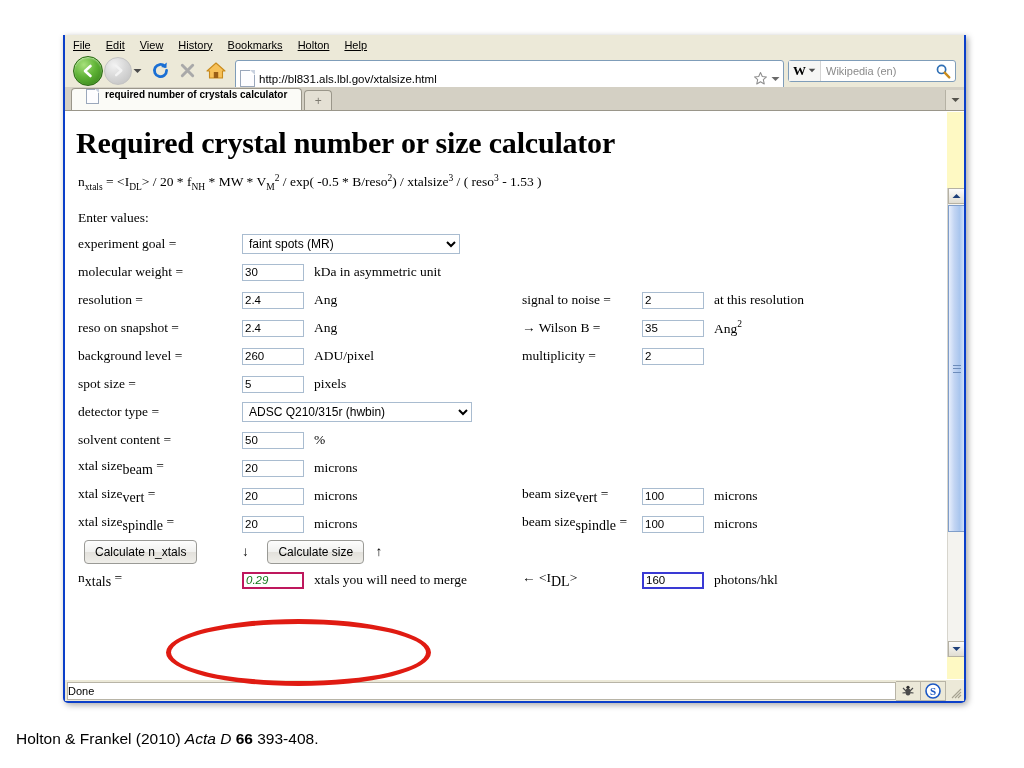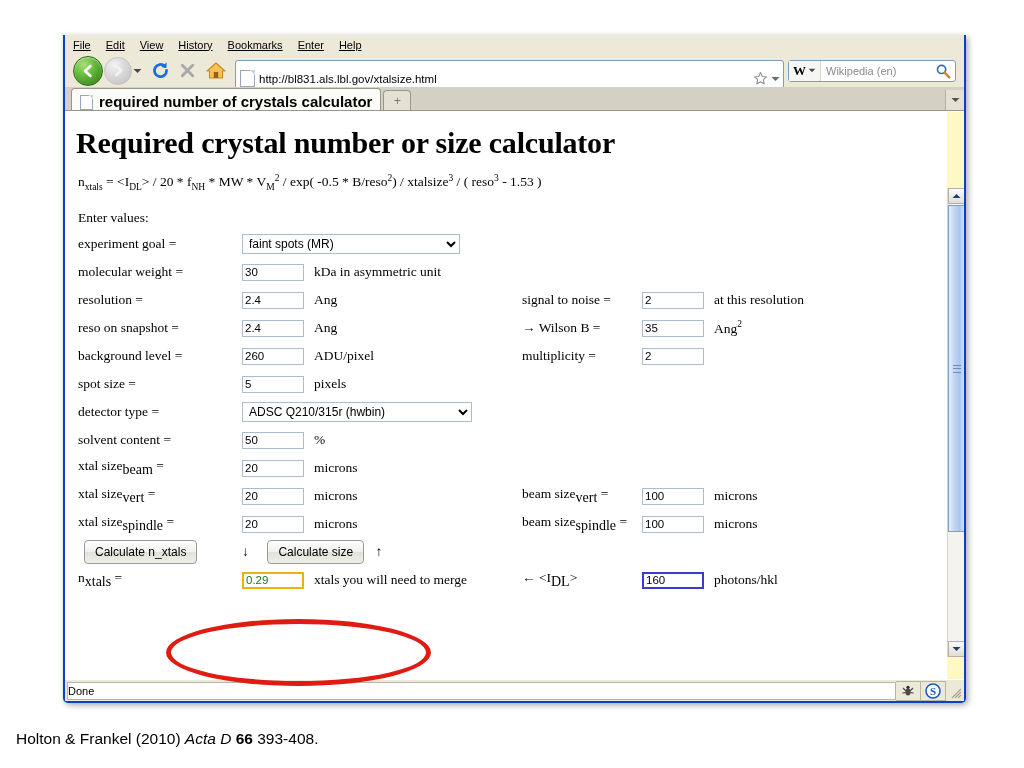--- a/index.html
+++ b/index.html
@@ -100,22 +100,22 @@
   .sb-mag{margin-left:auto;padding-right:4px;display:flex;align-items:center;}
 
   
   .tabstrip{
     position:absolute;left:0;top:52px;right:0;height:24px;
     background:#d4d0c4;border-bottom:1px solid #9a968a;box-sizing:border-box;
     display:flex;align-items:flex-end;padding-left:6px;
   }
   .tab{
     height:22px;background:#fbfbf7;border:1px solid #9a968a;border-bottom:none;
-    border-radius:4px 4px 0 0;display:flex;align-items:flex-end;padding:0 8px;
-    font-size:15px;font-weight:bold;color:#000;box-sizing:border-box;
+    border-radius:4px 4px 0 0;display:flex;align-items:flex-start;padding:0 14px;
+    font-size:10px;font-weight:bold;color:#000;box-sizing:border-box;
   }
   .tab .tfav{
     width:11px;height:13px;background:#fdfdff;border:1px solid #9aa7bb;margin-right:6px;flex:none;position:relative;
   }
   .tab .tfav:after{content:"";position:absolute;right:-1px;top:-1px;border-width:0 4px 4px 0;border-style:solid;border-color:#fff #c9d2e0;}
   .newtab{
     width:28px;height:20px;margin-left:2px;background:#e4e0d4;border:1px solid #9a968a;
     border-bottom:none;border-radius:4px 4px 0 0;display:flex;align-items:center;justify-content:center;
     color:#7d7a70;font-size:12px;box-sizing:border-box;
   }
@@ -154,21 +154,21 @@
   sub{font-size:14px;}
   sup{font-size:9.5px;}
 
   input.tf{
     width:62px;height:17px;box-sizing:border-box;
     border:1px solid #a9bcd0;background:#fff;
     font-family:"Liberation Sans",sans-serif;font-size:11.5px;color:#000;
     padding:0 2px;outline:none;
   }
   input.tf.focused{border:2px solid #3a3ad4;}
-  input.tf.result{border:2px solid #eab308;color:#157a1b;}
+  input.tf.result{border:2px solid #be185d;color:#157a1b;font-style:italic;}
   select.sel{
     height:20px;box-sizing:border-box;border:1px solid #a9bcd0;background:#fff;
     font-family:"Liberation Sans",sans-serif;font-size:12px;color:#000;
     padding-left:2px;
   }
   select.goal{width:218px;}
   select.det{width:230px;}
   button.calcbtn{
     height:24px;box-sizing:border-box;
     background:linear-gradient(to bottom,#fdfdfd 0%,#f1f1ef 48%,#e3e1dc 52%,#efeee9 100%);
@@ -256,21 +256,21 @@
 </div>
 
 <div class="window">
 
   <div class="menubar">
     <span class="mi"><u>File</u></span>
     <span class="mi"><u>Edit</u></span>
     <span class="mi"><u>View</u></span>
     <span class="mi"><u>History</u></span>
     <span class="mi"><u>Bookmarks</u></span>
-    <span class="mi"><u>Enter</u></span>
+    <span class="mi"><u>Holton</u></span>
     <span class="mi"><u>Help</u></span>
   </div>
 
   <div class="navbar">
     <span class="navbtn back">
       <svg width="16" height="16" viewBox="0 0 16 16">
           <path d="M10.5 3 L5 8 L10.5 13" fill="none" stroke="#fff" stroke-width="2.6" stroke-linecap="round" stroke-linejoin="round"></path>
         </svg>
     </span>
     <span class="navbtn fwd">

